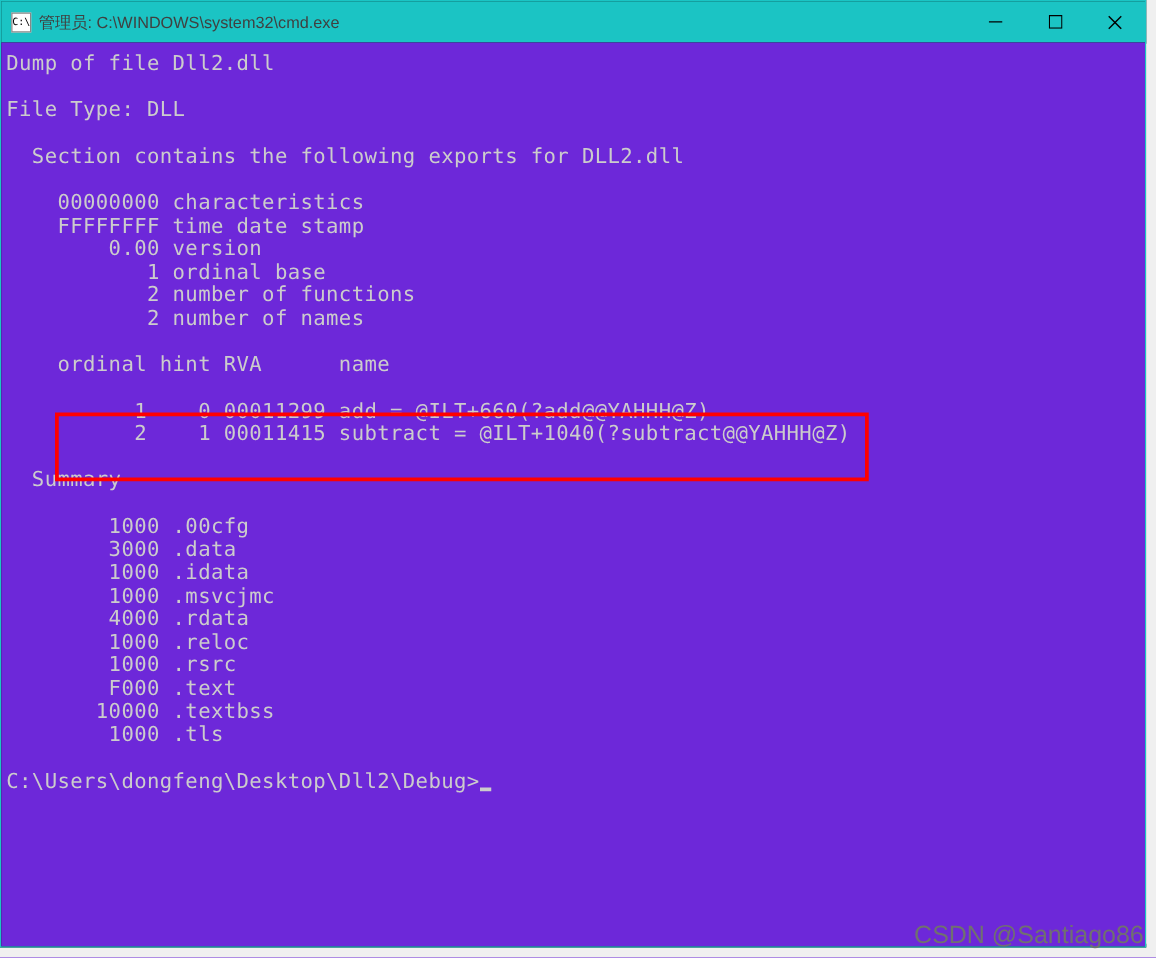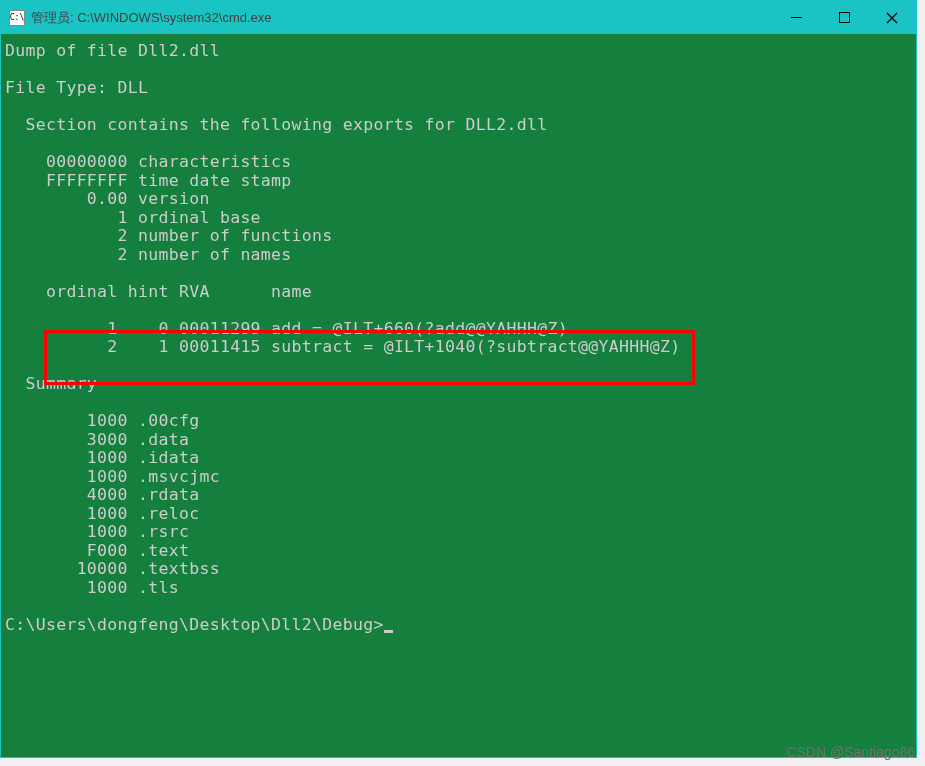--- a/index.html
+++ b/index.html
@@ -64,21 +64,21 @@
     }
     .window-btn.close {
       font-size: 16px;
     }
     .window-btn.minimize svg,
     .window-btn.maximize svg {
       width: 11px;
       height: 11px;
     }
     .terminal {
-      background: #15803d;
+      background: #6d28d9;
       color: #ccc;
       font-family: "NSimSun", "SimSun", "Consolas", monospace;
       font-size: 16.5px;
       line-height: 18.5px;
       padding: 8px 0 0 4px;
       height: calc(100% - 33px);
       white-space: pre;
       position: relative;
       letter-spacing: 0.3px;
     }
@@ -97,21 +97,21 @@
       height: 3px;
       background: #ccc;
       vertical-align: bottom;
       margin-bottom: 1px;
     }
     .watermark {
       position: absolute;
       bottom: 6px;
       right: 10px;
       color: #707070;
-      font-size: 14px;
+      font-size: 20px;
       font-family: Arial, sans-serif;
     }
     .scrollbar-hint {
       position: absolute;
       right: 0;
       top: 35px;
       width: 8px;
       height: 720px;
       background: #f0f0f0;
     }

